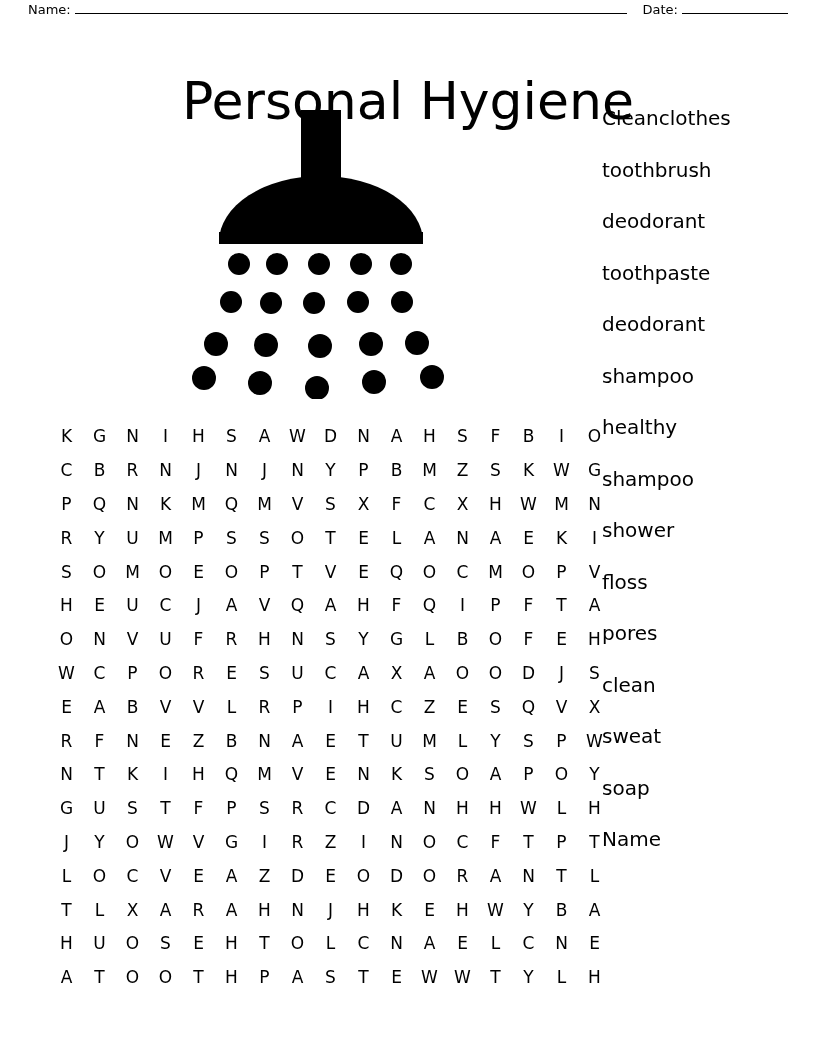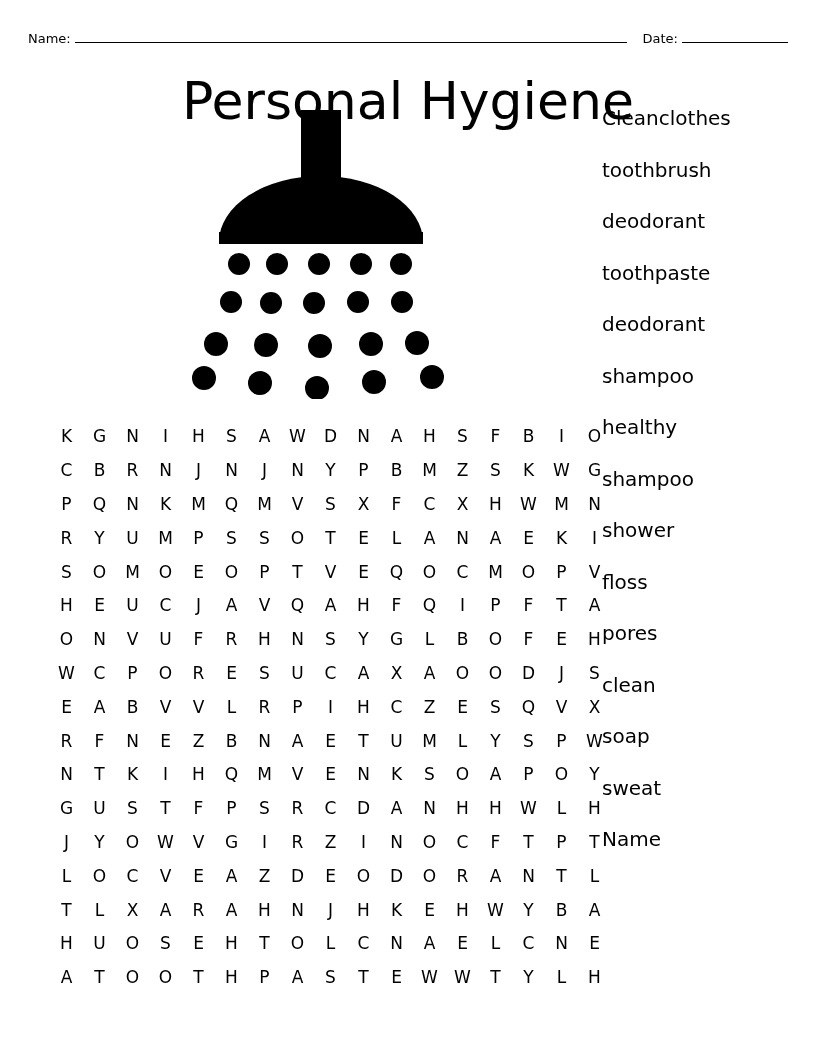--- a/index.html
+++ b/index.html
@@ -19,21 +19,20 @@
   
   .header-row {
     position: absolute;
     top: 2px;
     left: 28px;
     right: 28px;
     height: 22px;
     display: flex;
     align-items: baseline;
     font-size: 13px;
-    margin-top: 29px;
   }
   .header-label {
     white-space: nowrap;
   }
   .header-rule {
     flex: 1 1 auto;
     border-bottom: 1px solid #000;
     margin: 0 2px 3px 4px;
     height: 0;
   }
@@ -157,22 +156,22 @@
   <div class="word">deodorant</div>
   <div class="word">toothpaste</div>
   <div class="word">deodorant</div>
   <div class="word">shampoo</div>
   <div class="word">healthy</div>
   <div class="word">shampoo</div>
   <div class="word">shower</div>
   <div class="word">floss</div>
   <div class="word">pores</div>
   <div class="word">clean</div>
+  <div class="word">sweat</div>
   <div class="word">soap</div>
-  <div class="word">sweat</div>
   <div class="word">Name</div>
 </div>
 
 <div class="grid" id="puzzle-grid" style="grid-template-columns: repeat(17, 33px);">
     <div class="cell">K</div>
     <div class="cell">G</div>
     <div class="cell">N</div>
     <div class="cell">I</div>
     <div class="cell">H</div>
     <div class="cell">S</div>

